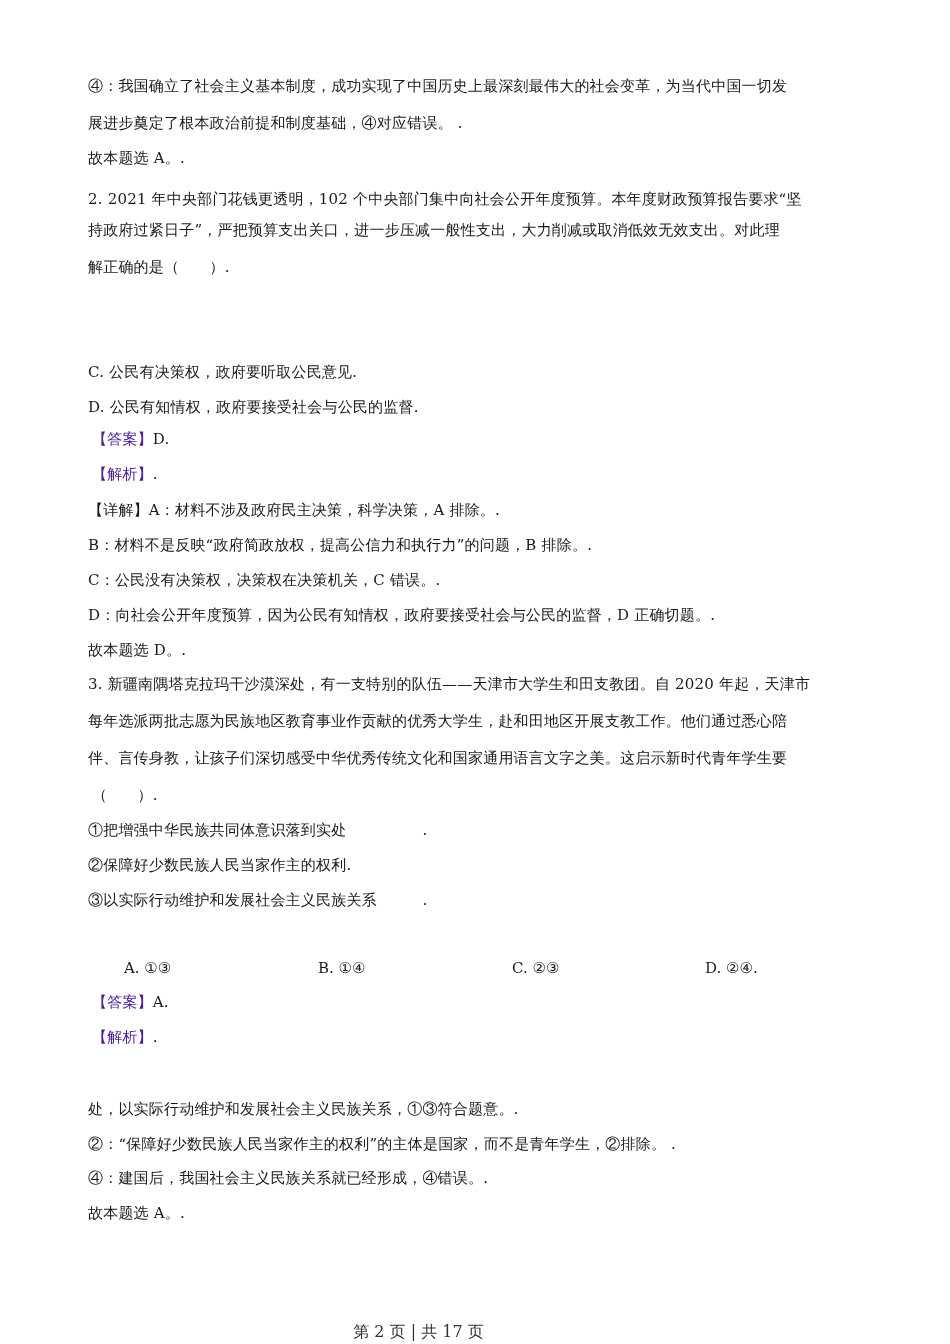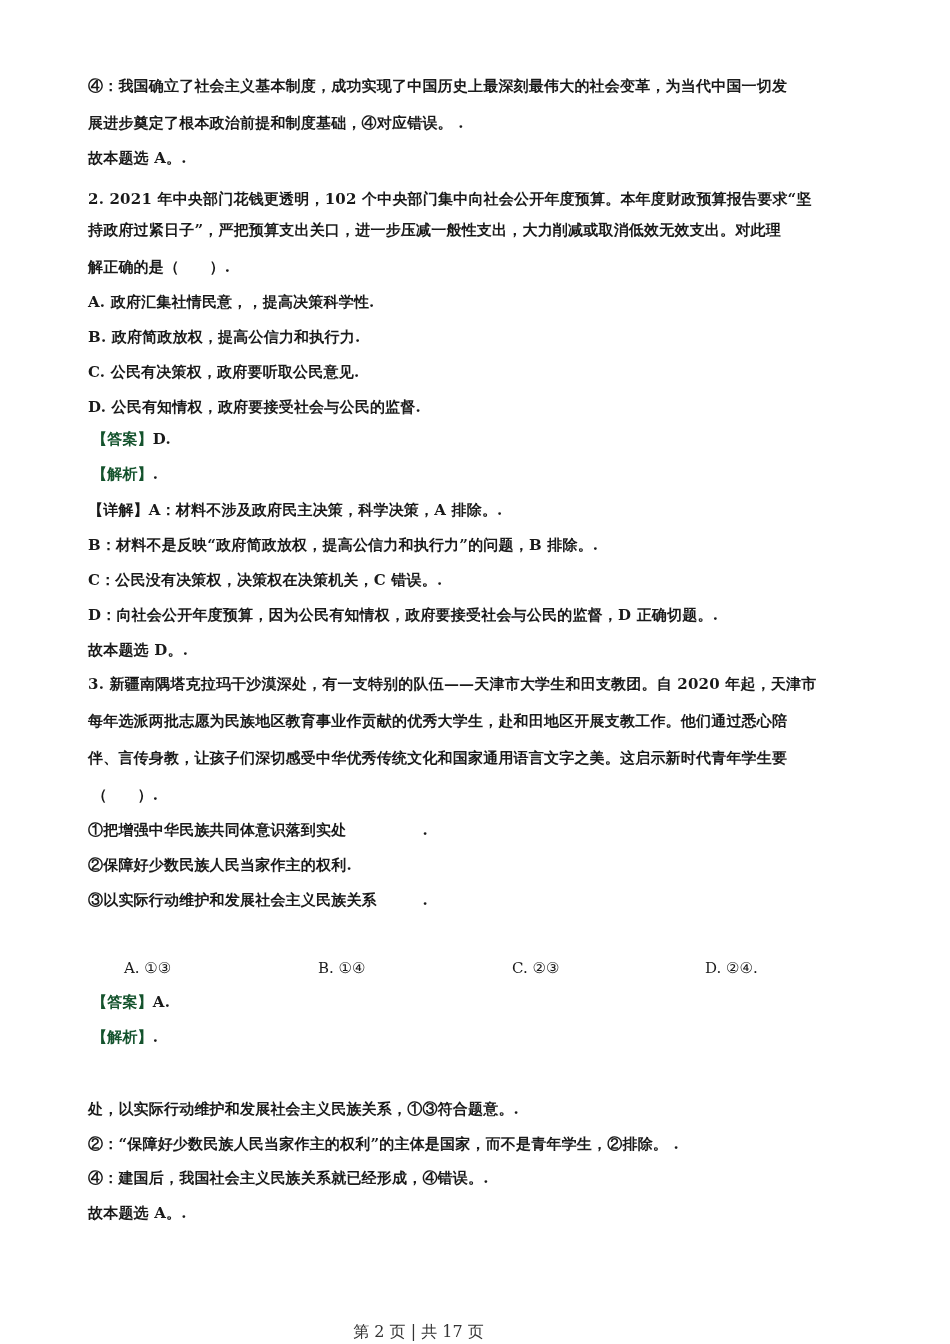--- a/index.html
+++ b/index.html
@@ -1,38 +1,36 @@
 <!DOCTYPE html>
 <html><head>
 <meta charset="utf-8">
 <style>
   html, body { margin: 0; padding: 0; background: #ffffff; }
   body { width: 950px; height: 1344px; position: relative; overflow: hidden;
          font-family: "DejaVu Serif", "Liberation Serif", serif; color: #1a1a1a; }
   .page { position: absolute; left: 0; top: 0; width: 950px; height: 1344px; }
-  .line { position: absolute; left: 88px; font-size: 15px; line-height: 20px; white-space: nowrap; letter-spacing: 0.2px; font-weight: bold; }
+  .line { position: absolute; left: 88px; font-size: 15px; line-height: 20px; white-space: nowrap; letter-spacing: 0.2px; }
   .ind { left: 92px; }
-  .blue { color: #14532d; }
+  .blue { color: #4c1d95; }
   .opt { position: absolute; font-size: 15px; line-height: 20px; white-space: nowrap; margin-left: 36px; }
   .footer { position: absolute; left: 0; width: 837px; top: 1322px; text-align: center; font-size: 16px; color: #333; }
 </style>
 </head>
 <body>
 
 <div class="page">
 
   <div class="line" style="top:76px">④：我国确立了社会主义基本制度，成功实现了中国历史上最深刻最伟大的社会变革，为当代中国一切发</div>
   <div class="line" style="top:113px">展进步奠定了根本政治前提和制度基础，④对应错误。 .</div>
   <div class="line" style="top:148px">故本题选 A。.</div>
 
   <div class="line" style="top:189px">2. 2021 年中央部门花钱更透明，102 个中央部门集中向社会公开年度预算。本年度财政预算报告要求“坚</div>
   <div class="line" style="top:220px">持政府过紧日子”，严把预算支出关口，进一步压减一般性支出，大力削减或取消低效无效支出。对此理</div>
   <div class="line" style="top:257px">解正确的是（　　）.</div>
-  <div class="line" style="top:292px">A.  政府汇集社情民意，，提高决策科学性.</div>
-  <div class="line" style="top:327px">B.  政府简政放权，提高公信力和执行力.</div>
   <div class="line" style="top:362px">C.  公民有决策权，政府要听取公民意见.</div>
   <div class="line" style="top:397px">D.  公民有知情权，政府要接受社会与公民的监督.</div>
 
   <div class="line ind" style="top:429px">
     <span class="blue">【答案】</span><span>D.</span>
   </div>
   <div class="line ind" style="top:464px">
     <span class="blue">【解析】</span><span>.</span>
   </div>
   <div class="line" style="top:500px">

